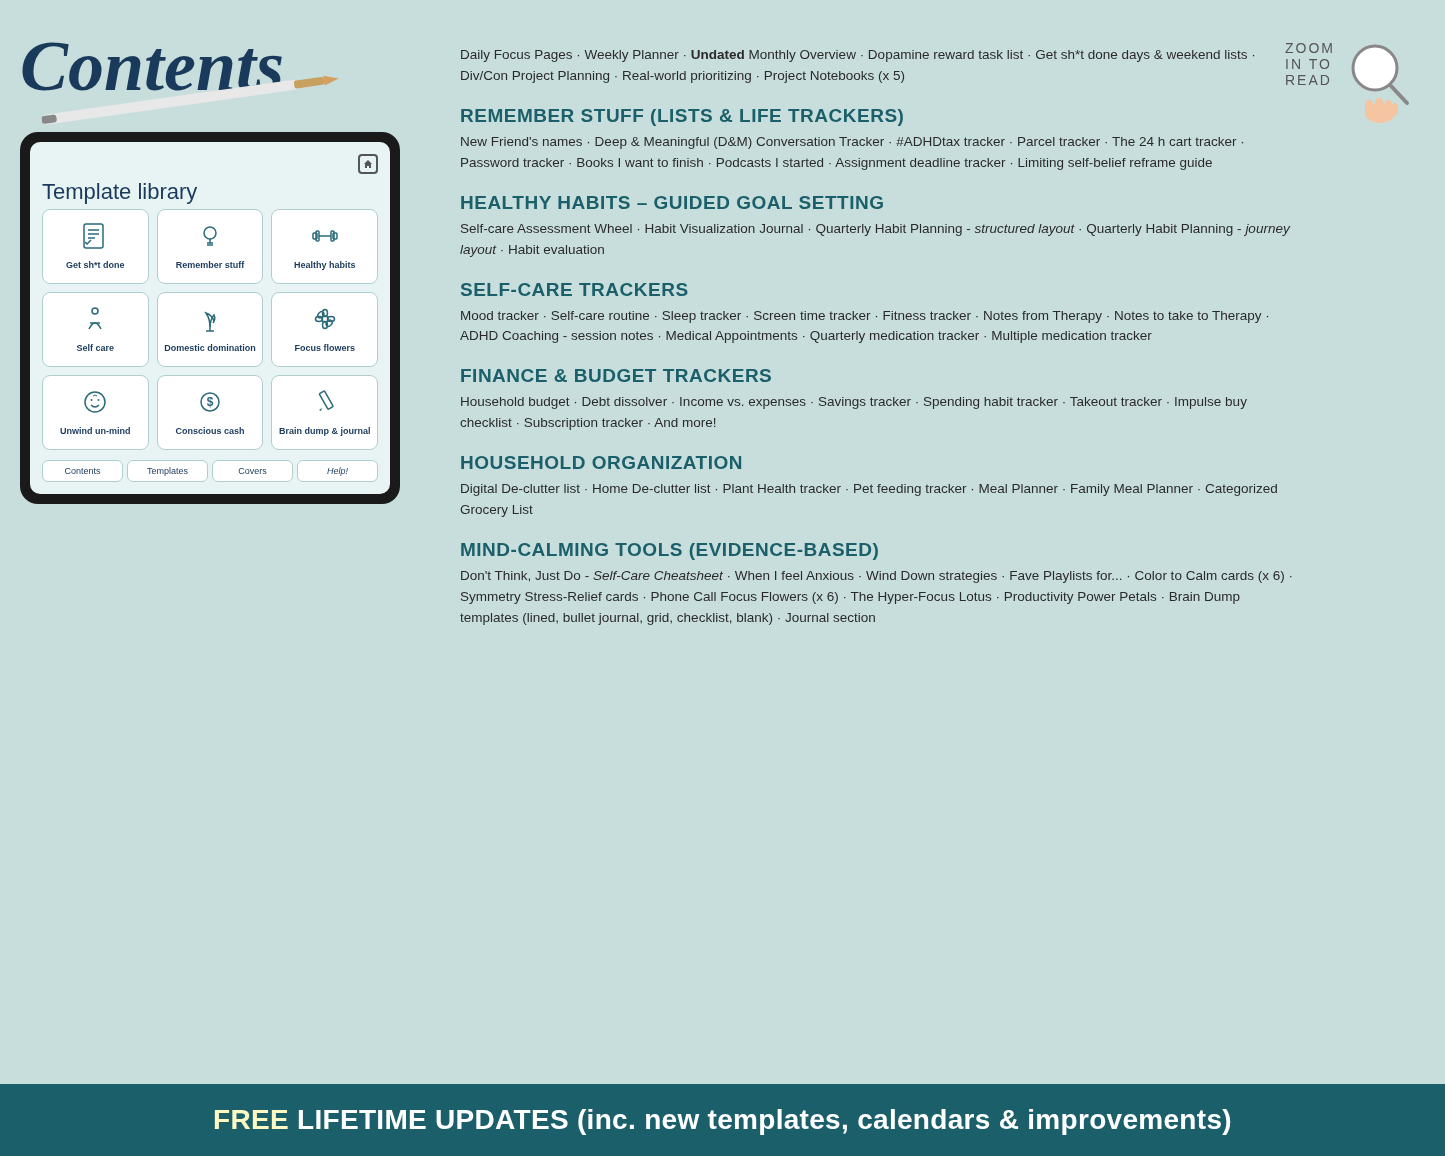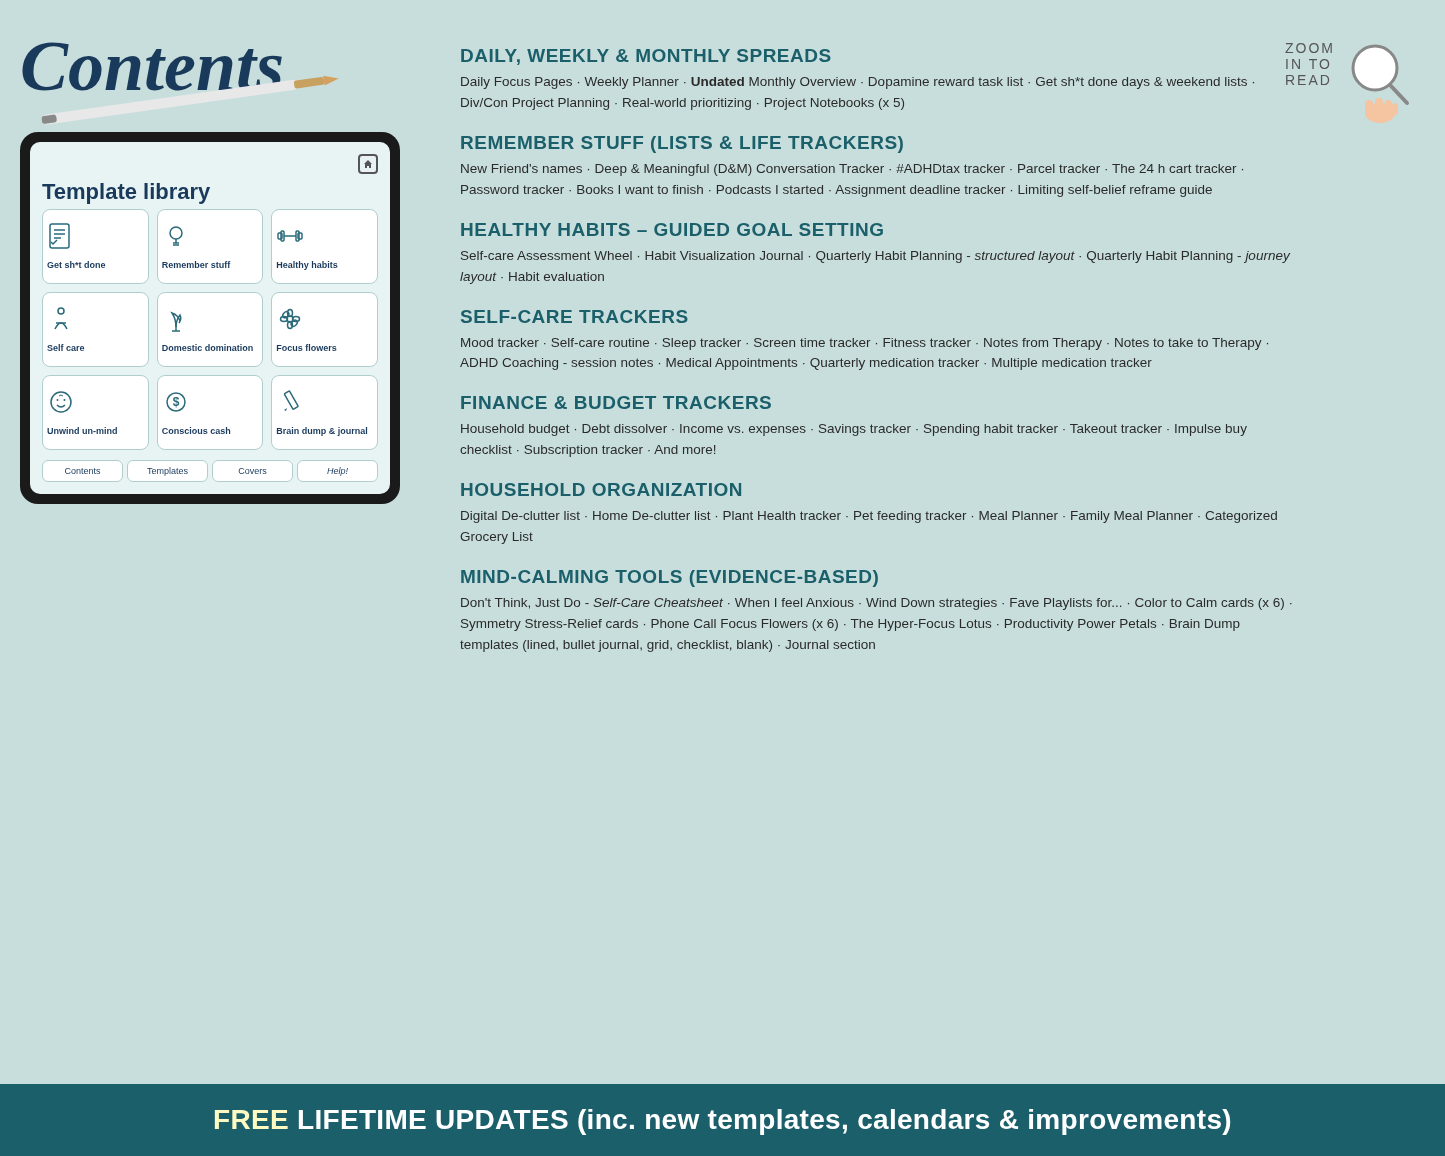--- a/index.html
+++ b/index.html
@@ -64,21 +64,21 @@
       height: 20px;
       border: 2px solid #555;
       border-radius: 4px;
       display: flex;
       align-items: center;
       justify-content: center;
     }
 
     .tablet-title {
       font-size: 22px;
-      font-weight: bold;
+      font-weight: normal;
       color: #1a3a5c;
       margin-bottom: 4px;
     }
 
     .tablet-subtitle {
       font-size: 8px;
       color: #555;
       text-align: center;
       margin-bottom: 10px;
       line-height: 1.4;
@@ -90,21 +90,21 @@
       gap: 8px;
       margin-bottom: 10px;
     }
 
     .template-cell {
       background: white;
       border-radius: 8px;
       padding: 8px 4px;
       display: flex;
       flex-direction: column;
-      align-items: flex-start;
+      align-items: center;
       justify-content: center;
       text-align: center;
       border: 1.5px solid #b0cece;
       min-height: 75px;
     }
 
     .template-cell .cell-icon {
       font-size: 22px;
       margin-bottom: 4px;
       color: #2a6a7a;
@@ -369,21 +369,20 @@
         <rect x="40" y="60" width="8" height="16" rx="4" fill="#f5c4a0"></rect>
         <rect x="50" y="62" width="7" height="14" rx="4" fill="#f5c4a0"></rect>
         <rect x="57" y="65" width="6" height="12" rx="3" fill="#f5c4a0"></rect>
       </svg>
     </div>
   </div>
 
   <div style="padding-top:5px; padding-right:100px;">
 
     <div class="section">
-      <div class="section-title">Daily, Weekly &amp; Monthly Spreads</div>
       <div class="section-body">
         Daily Focus Pages · Weekly Planner · <strong>Undated</strong> Monthly Overview · Dopamine reward task list · Get sh*t done days &amp; weekend lists · Div/Con Project Planning · Real-world prioritizing · Project Notebooks (x 5)
       </div>
     </div>
 
     <div class="section">
       <div class="section-title">Remember Stuff (Lists &amp; Life Trackers)</div>
       <div class="section-body">
         New Friend's names · Deep &amp; Meaningful (D&amp;M) Conversation Tracker · #ADHDtax tracker · Parcel tracker · The  24 h cart tracker · Password tracker · Books I want to finish · Podcasts I started · Assignment deadline tracker · Limiting self-belief reframe guide
       </div>

